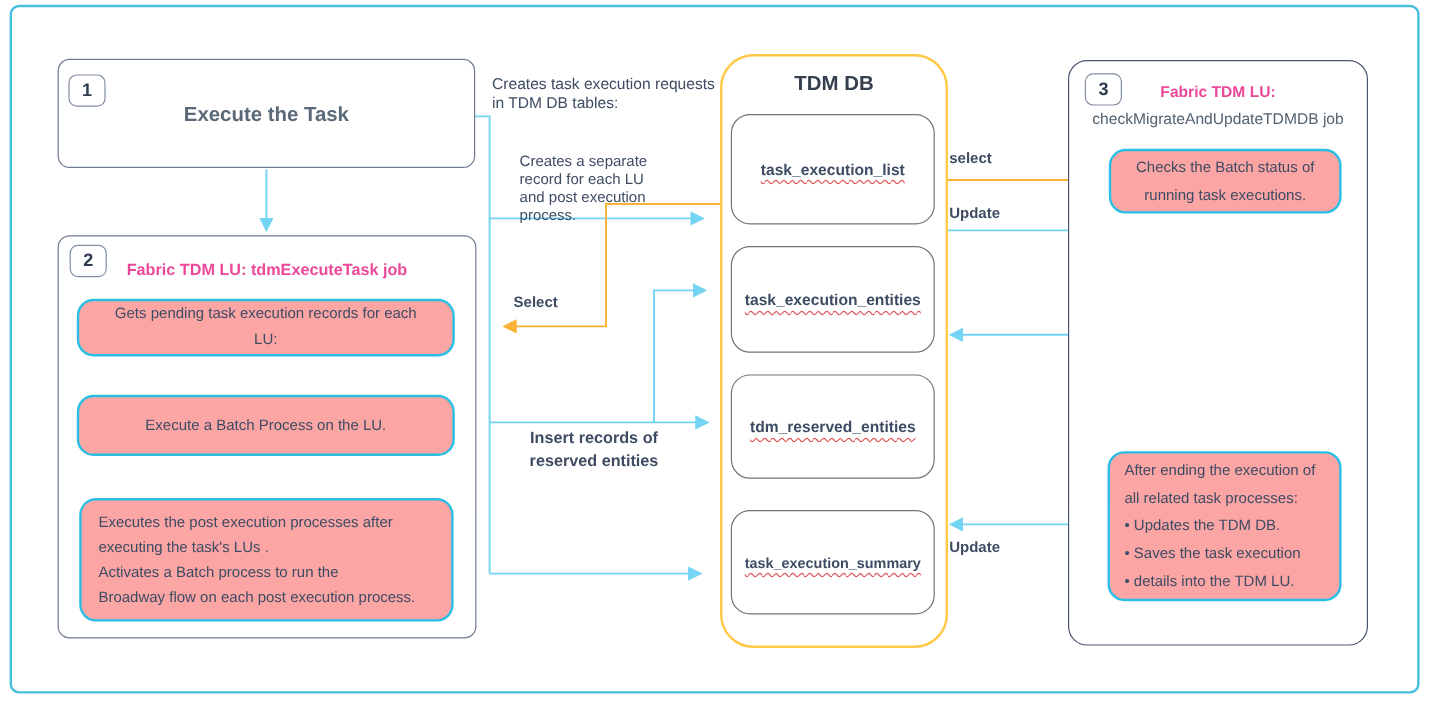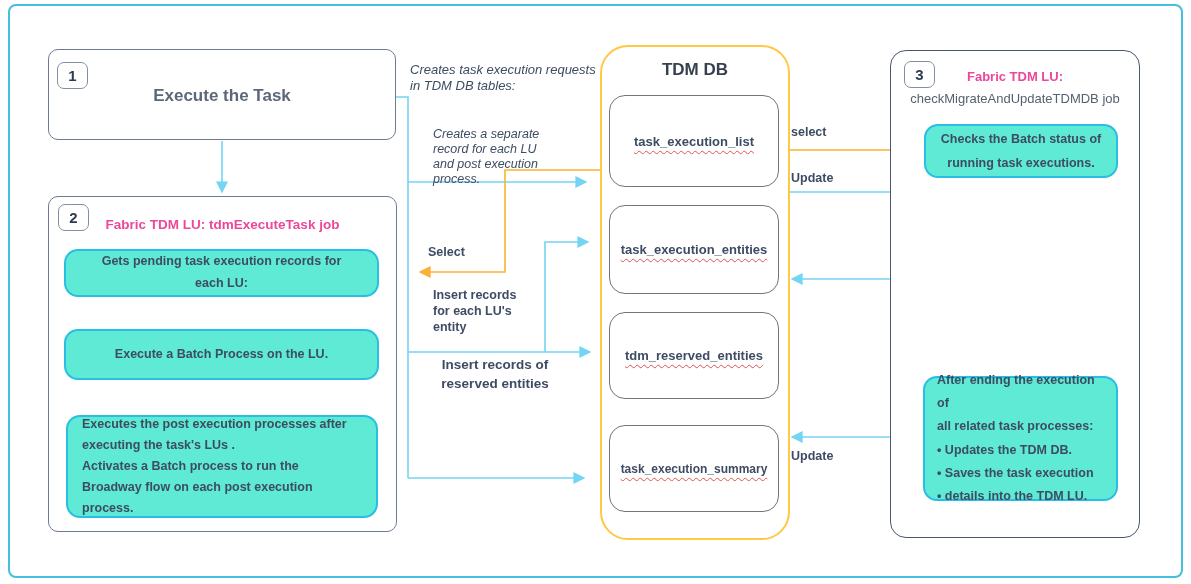--- a/index.html
+++ b/index.html
@@ -38,23 +38,23 @@
     position:absolute; left:0; right:0; top:36px;
     text-align:center; font-weight:bold; font-size:17px; color:#5B6878;
   }
   .panel-title {
     position:absolute; left:0; right:0;
     text-align:center; font-weight:bold; font-size:13.5px; color:#ec4899;
   }
 
   .cyanbox {
     position:absolute;
-    border:2.5px solid #29BFE4; border-radius:14px; background:#5eead4;
+    border:2.5px solid #29BFE4; border-radius:14px; background:#fca5a5;
     display:flex; flex-direction:column; align-items:center; justify-content:center;
-    text-align:center; font-weight:bold; font-size:12.5px; color:#3E4C63;
+    text-align:center; font-weight:normal; font-size:12.5px; color:#3E4C63;
     line-height:1.75;
   }
   .cyanbox.leftalign { align-items:flex-start; text-align:left; padding:6px 14px; line-height:1.68; }
 
   .dbbox {
     position:absolute;
     border:1.5px solid #70757E; border-radius:16px; background:#fff;
     display:flex; align-items:center; justify-content:center;
     font-weight:bold; font-size:13px; color:#3E4C63;
   }
@@ -63,21 +63,21 @@
     text-decoration-style: wavy;
     text-decoration-color:#E05353;
     text-decoration-thickness:1px;
     text-underline-offset:4px;
   }
   .tdm-title {
     position:absolute; left:0; right:0; top:13px;
     text-align:center; font-weight:bold; font-size:17px; color:#36404F;
   }
 
-  .note  { position:absolute; font-size:13px; color:#3E4C63; line-height:1.2;font-style:italic; }
+  .note  { position:absolute; font-size:13px; color:#3E4C63; line-height:1.2; }
   .noteb { position:absolute; font-size:12.5px; font-weight:bold; color:#3E4C63; line-height:1.28; }
   .edgelabel { position:absolute; font-size:12.5px; font-weight:600; color:#3E4C63; }
 
   .s3-sub {
     position:absolute; left:0; right:0;
     text-align:center; font-size:13px; font-weight:normal; color:#54626F;
   }
 </style>
 </head>
 <body>
@@ -139,21 +139,20 @@
       <div>Executes the post execution processes after</div>
       <div>executing the task's LUs .</div>
       <div>Activates a Batch process to run the</div>
       <div>Broadway flow on each post execution process.</div>
     </div>
   </div>
 
   <div class="note" style="left:410px; top:62px; width:192px;">Creates task execution requests in TDM DB tables:</div>
   <div class="note" style="left:414px; top:127px; width:120px; font-size:12.5px;margin-left:19px;">Creates a separate record for each LU and post execution process.</div>
   <div class="noteb" style="left:428px; top:244px;">Select</div>
-  <div class="noteb" style="left:433px; top:287px; width:98px;">Insert records for each LU's entity</div>
   <div class="noteb" style="left:428px; top:356px; width:134px; font-size:13.5px; line-height:1.4;text-align:center;">Insert records of reserved entities</div>
 
   <div class="container orangec" style="left:600px; top:45px; width:190px; height:495px;">
     <div class="tdm-title">TDM DB</div>
 
     <div class="dbbox" style="left:7px; top:48px; width:170px; height:92px;">
       <span class="squiggle">task_execution_list</span>
     </div>
     <div class="dbbox" style="left:7px; top:158px; width:170px; height:89px;">
       <span class="squiggle">task_execution_entities</span>

